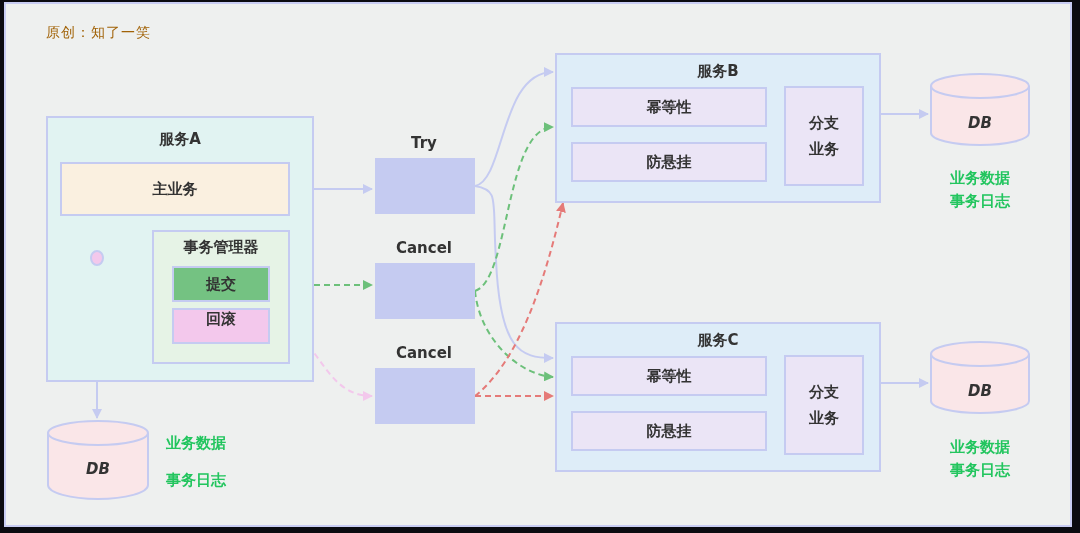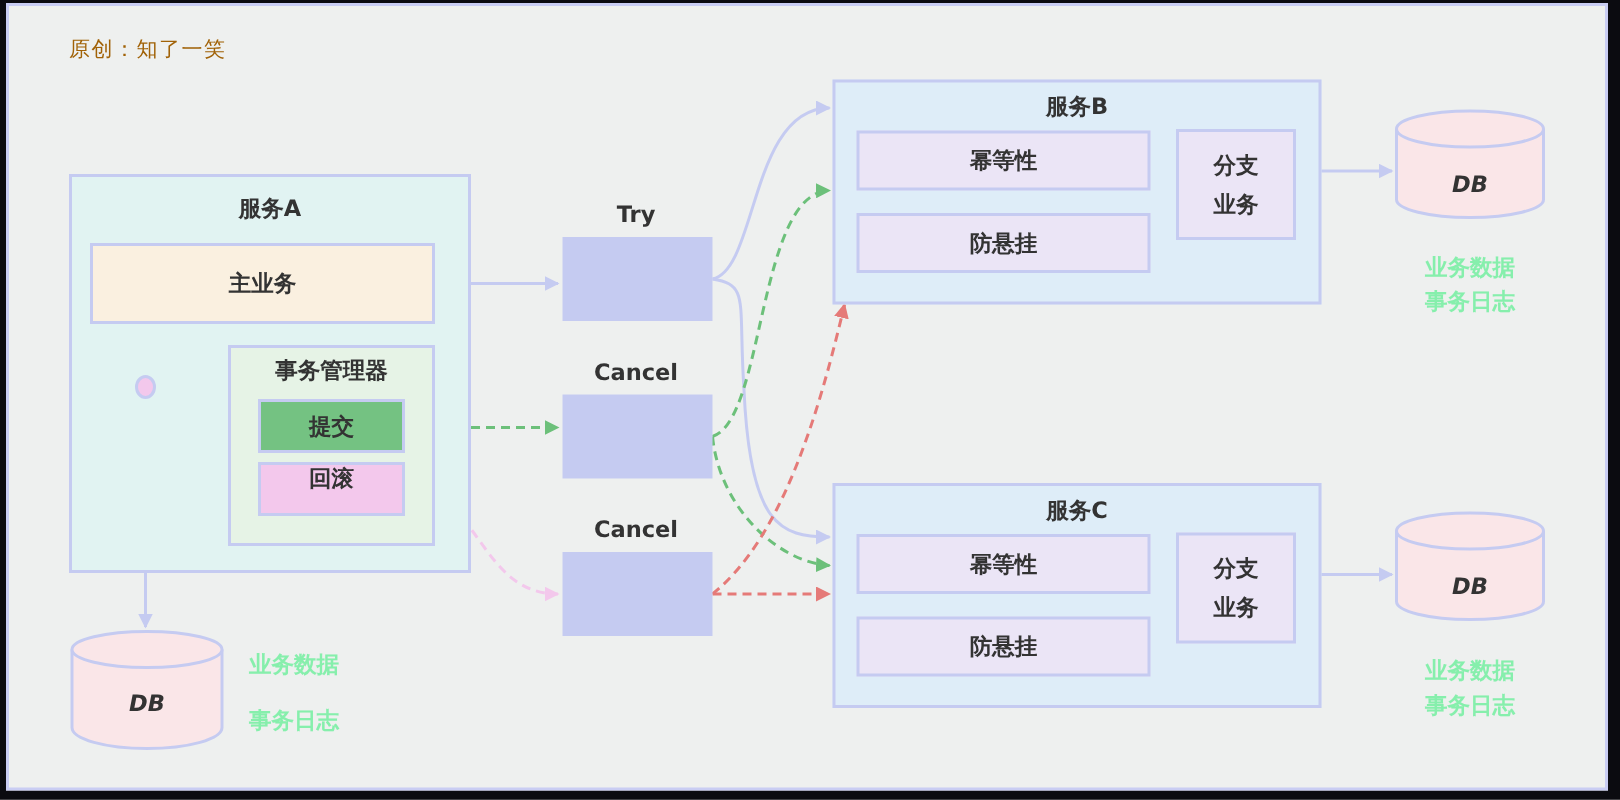--- a/index.html
+++ b/index.html
@@ -9,23 +9,23 @@
   .title{left:46px;top:24px;font-size:14px;font-weight:normal;color:#a16207;letter-spacing:1px;}
   .lbl{font-weight:bold;color:#333;font-size:15px;text-align:center;}
   .svcA{left:46px;top:116px;width:268px;height:266px;background:#e1f3f2;border:2px solid #c5cbf1;}
   .mainbiz{left:60px;top:162px;width:230px;height:54px;background:#faf0e0;border:2px solid #c5cbf1;display:flex;align-items:center;justify-content:center;}
   .txmgr{left:152px;top:230px;width:138px;height:134px;background:#e6f3e6;border:2px solid #c5cbf1;}
   .commit{left:172px;top:266px;width:98px;height:36px;background:#74c282;border:2px solid #c5cbf1;display:flex;align-items:center;justify-content:center;}
   .rollback{left:172px;top:308px;width:98px;height:36px;background:#f3c8ec;border:2px solid #c5cbf1;display:flex;align-items:flex-start;justify-content:center;}
   .phase{width:100px;height:56px;background:#c5cbf1;}
   .svc{width:326px;height:150px;background:#deedf8;border:2px solid #c5cbf1;}
   .inner{width:196px;height:40px;background:#ebe5f6;border:2px solid #c5cbf1;display:flex;align-items:center;justify-content:center;}
-  .branch{width:80px;height:74px;background:#ebe5f6;border:2px solid #c5cbf1;display:flex;flex-direction:column;align-items:center;justify-content:center;line-height:26px;}
+  .branch{width:80px;height:100px;background:#ebe5f6;border:2px solid #c5cbf1;display:flex;flex-direction:column;align-items:center;justify-content:center;line-height:26px;}
   .dbtext{font-size:15px;font-weight:bold;color:#333;font-style:italic;}
-  .note{font-size:15px;font-weight:bold;color:#86efac;line-height:23px;}
+  .note{font-size:15px;font-weight:bold;color:#22c55e;line-height:23px;}
   svg{position:absolute;left:0;top:0;}
 </style>
 </head>
 <body>
 
 <div id="canvas"></div>
 
 <svg width="1080" height="533">
   <defs>
     <marker id="mb" markerWidth="10" markerHeight="10" refX="9" refY="5" orient="auto" markerUnits="userSpaceOnUse">

